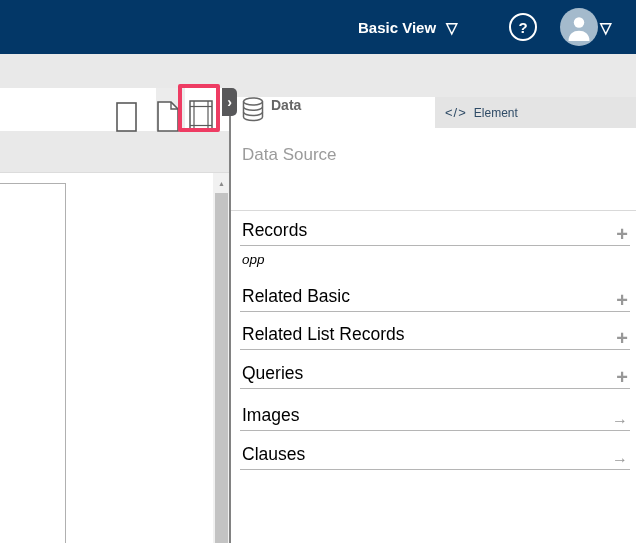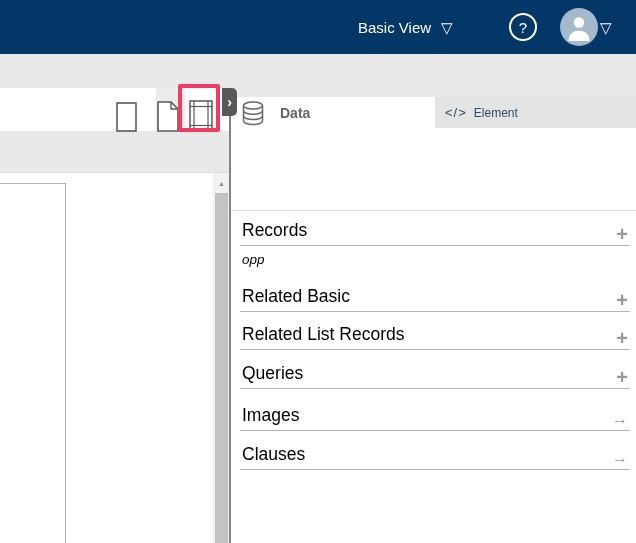--- a/index.html
+++ b/index.html
@@ -2,21 +2,21 @@
 <html><head>
 <meta charset="utf-8">
 <style>
   * { margin:0; padding:0; box-sizing:border-box; }
   html,body { background:#fff; }
   #app {
     position:relative; width:636px; height:543px; overflow:hidden;
     font-family:"Liberation Sans", sans-serif; background:#fff;
   }
   
-  .navbar { position:absolute; left:0; top:0; width:636px; height:54px; background:#033767; }
+  .navbar { position:absolute; left:0; top:0; width:636px; height:54px; background:#033767;font-weight:bold; }
   .view-selector { position:absolute; left:358px; top:0; height:54px; display:flex; align-items:center; gap:10px; color:#fff; font-size:15px; cursor:pointer; }
   .view-caret { font-size:15px; line-height:1; }
   .help-button { position:absolute; left:509px; top:13px; width:28px; height:28px; border:2px solid #fff; border-radius:50%; color:#fff; display:flex; align-items:center; justify-content:center; font-size:15px; cursor:pointer; }
   .avatar { position:absolute; left:560px; top:8px; width:38px; height:38px; border-radius:50%; background:#a4bacc; overflow:hidden; cursor:pointer; }
   .user-caret { position:absolute; left:600px; top:19px; color:#fff; font-size:15px; cursor:pointer; }
 
   
   .gray-band-top { position:absolute; left:0; top:54px; width:636px; height:43px; background:#e9e9e9; }
   .gray-band-mid { position:absolute; left:0; top:131px; width:230px; height:41px; background:#e9e9e9; }
 
@@ -35,21 +35,21 @@
   .doc-page { position:absolute; left:-20px; top:10px; width:86px; height:380px; background:#fff; border:1px solid #b0b0b0; }
   .vscroll { position:absolute; left:213px; top:0; width:17px; height:371px; background:#f1f1f1; }
   .vscroll-up { position:absolute; left:0; top:0; width:17px; height:20px; display:flex; align-items:center; justify-content:center; color:#8b8b8b; font-size:7px; cursor:pointer; }
   .vscroll-thumb { position:absolute; left:2px; top:20px; width:13px; height:351px; background:#c3c3c3; cursor:pointer; }
 
   
   .divider { position:absolute; left:229px; top:88px; width:2px; height:455px; background:#828282; }
 
   
   .panel { position:absolute; left:231px; top:97px; width:405px; height:446px; background:#fff; }
-  .tab-data { position:absolute; left:0; top:0; width:204px; height:32px; background:#fff; display:flex; align-items:center; gap:16px; padding-left:11px; cursor:pointer; }
+  .tab-data { position:absolute; left:0; top:0; width:204px; height:32px; background:#fff; display:flex; gap:7px; padding-left:11px; cursor:pointer; }
   .tab-data .tab-label { font-size:14px; font-weight:bold; color:#666; }
   .tab-element { position:absolute; left:204px; top:0; width:201px; height:31px; background:#e4e4e4; display:flex; align-items:center; gap:7px; padding-left:10px; color:#2f4b66; cursor:pointer; }
   .tab-element .code-glyph { font-size:13px; letter-spacing:1px; }
   .tab-element .tab-label { font-size:12px; }
 
   .panel-heading { position:absolute; left:11px; top:48px; font-size:17px; color:#9b9b9b; }
 
   .source-tabs { position:absolute; left:11px; top:87px; display:flex; gap:9px; font-size:13px; color:#454c52; white-space:nowrap; }
   .source-tab { cursor:pointer; }
   .source-tab.active { font-weight:bold; text-decoration:underline; color:#4a4a4a; }
@@ -147,20 +147,21 @@
         <path d="M1.5 14.9 c0 2 4.2 3.6 9.5 3.6 s9.5 -1.6 9.5 -3.6" fill="none" stroke="#666" stroke-width="1.5"></path>
       </svg>
       <span class="tab-label">Data</span>
     </div>
 
     <div class="tab-element">
       <span class="code-glyph">&lt;/&gt;</span>
       <span class="tab-label">Element</span>
     </div>
 
+    <div class="panel-heading">Data Source</div>
 
 
     <div class="tabs-rule"></div>
 
     <div class="section s0">
       <span class="sec-label">Records</span>
       <span class="sec-action sec-plus">+</span>
     </div>
     <div class="record-item">opp</div>
 

